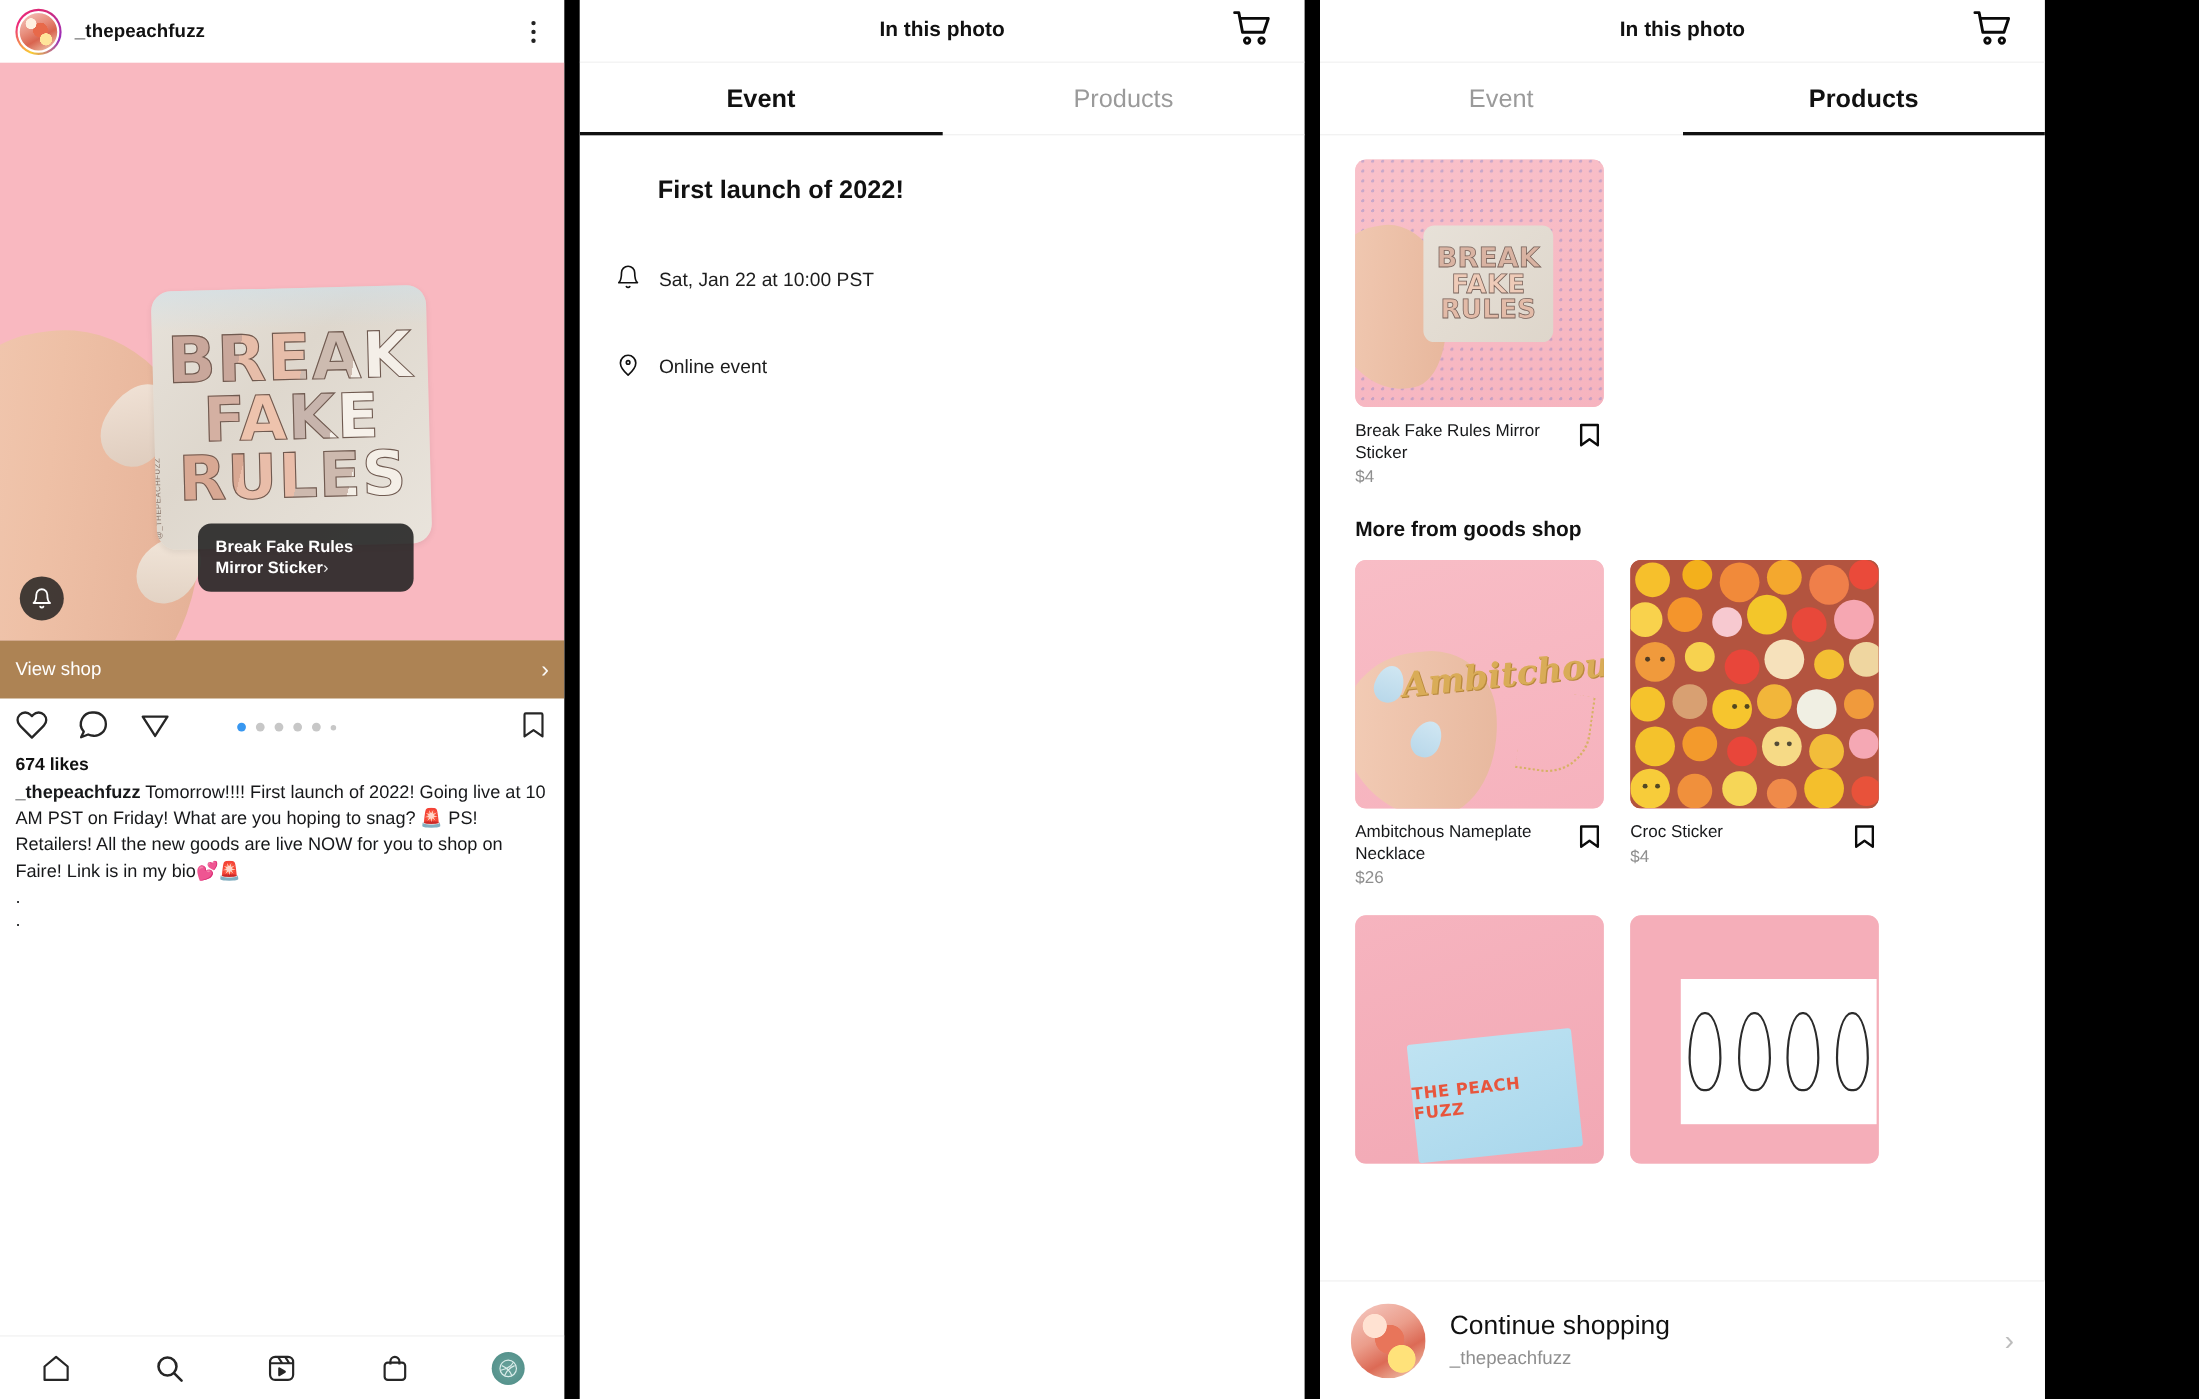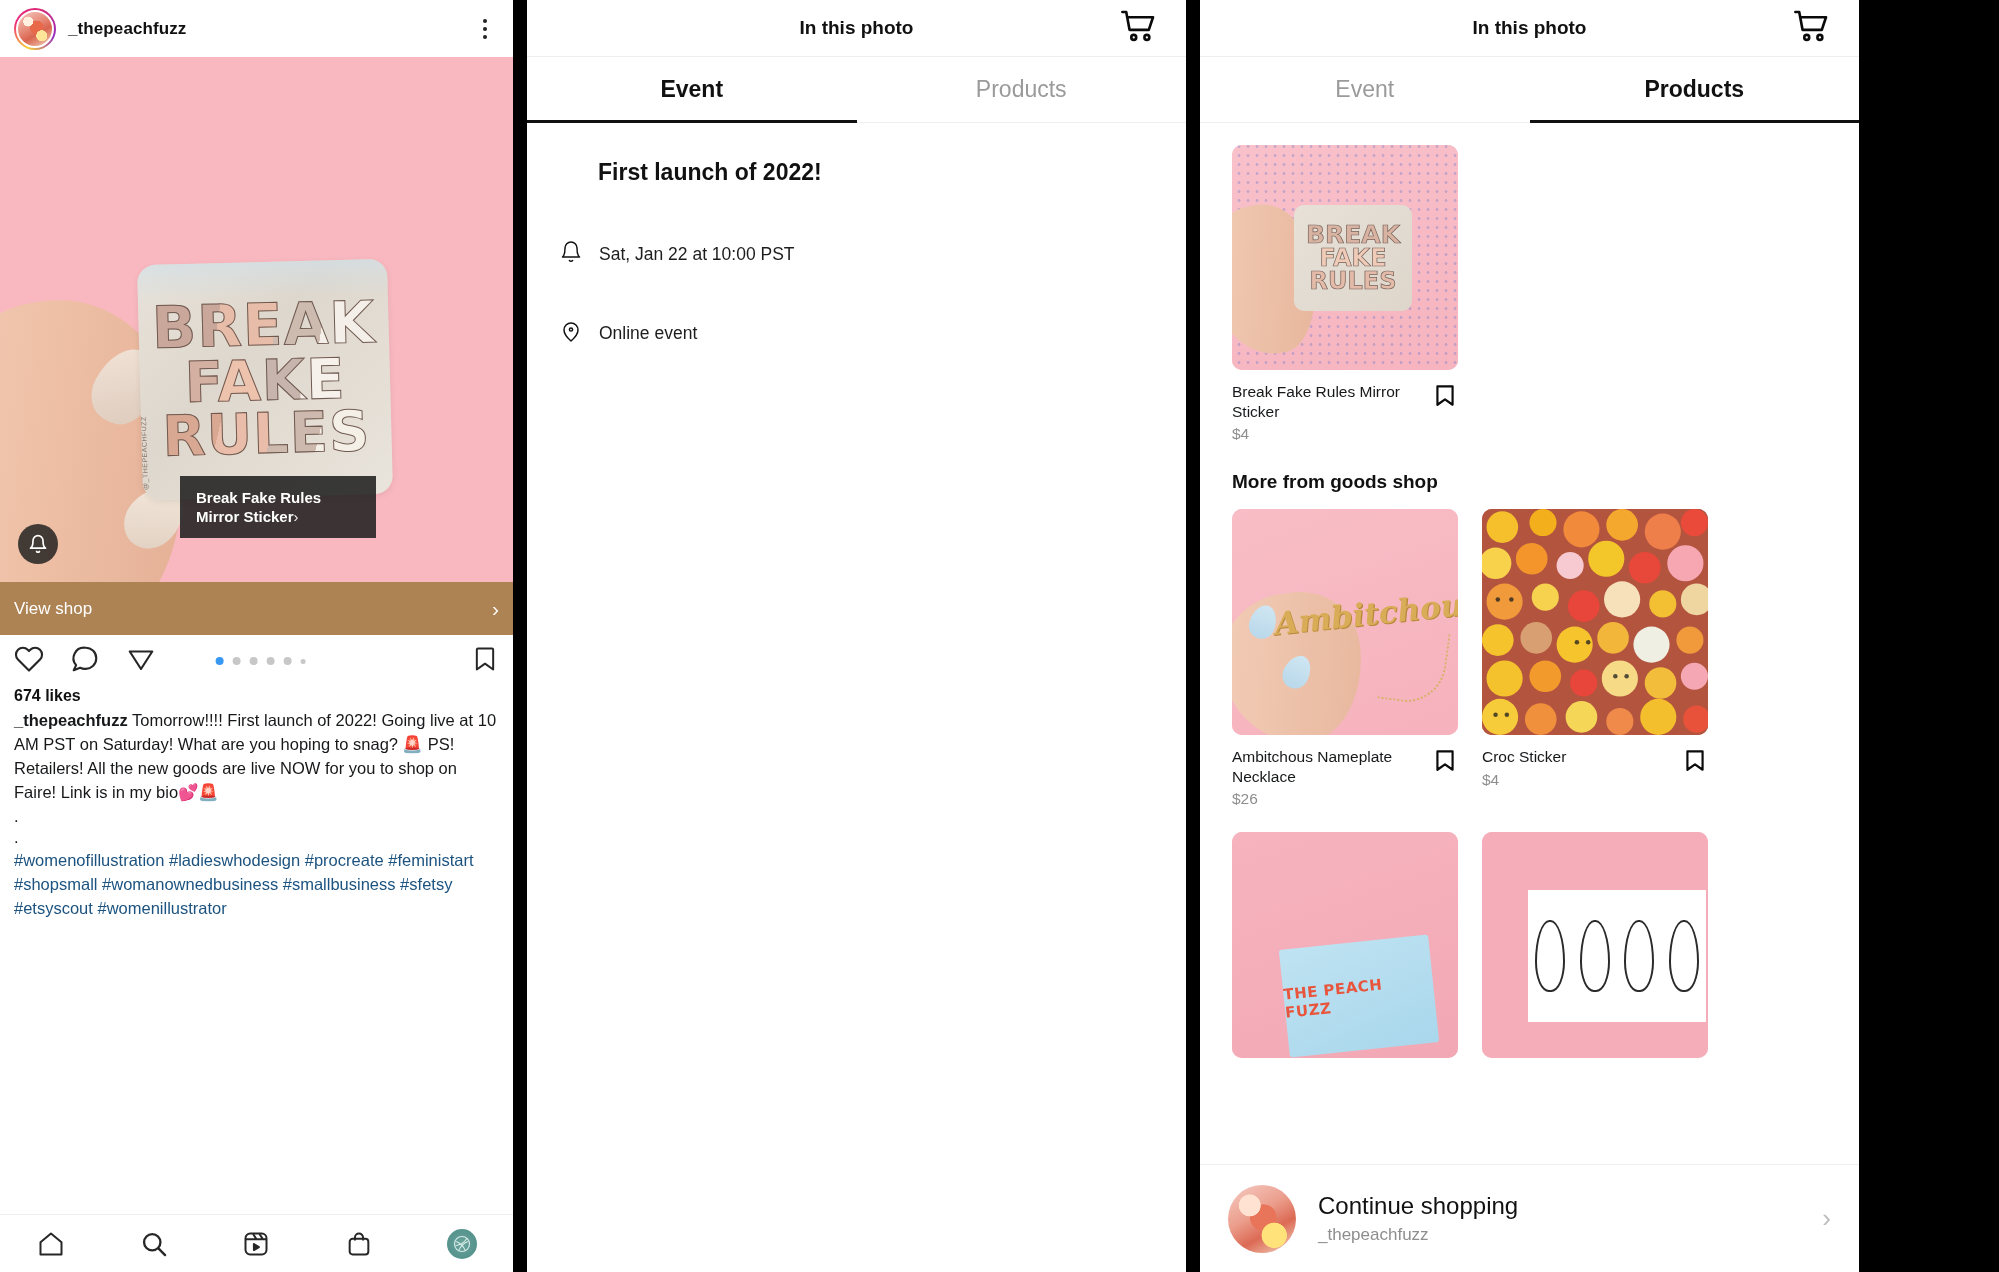--- a/index.html
+++ b/index.html
@@ -89,21 +89,21 @@
   .st-w1 { font-size: 58px; background: linear-gradient(100deg,#c9a79b 0 30%, #e7bda9 30% 55%, #cdbbb0 55% 75%, #f4efe8 75%); -webkit-background-clip:text; color: transparent;}
   .st-w2 { font-size: 56px; background: linear-gradient(95deg,#d4b0a2 0 22%, #eec3ad 22% 48%, #c7b4ac 48% 72%, #f6f1ea 72%); -webkit-background-clip:text; color: transparent;}
   .st-w3 { font-size: 56px; background: linear-gradient(105deg,#d8a893 0 28%, #e9bda9 28% 52%, #cdb9ae 52% 74%, #f4efe7 74%); -webkit-background-clip:text; color: transparent;}
   .st-credit{
     position:absolute; left:6px; bottom:10px; transform: rotate(-90deg);
     transform-origin: left bottom; font-size:7px; color:#8a7468; letter-spacing:.5px;
   }
   .product-tag {
     position: absolute; left: 180px; top: 419px;
     background: rgba(32,32,32,.88); color:#fff;
-    border-radius: 0; padding: 12px 16px;
+    border-radius: 12px; padding: 12px 16px;
     max-width: 196px; line-height: 1.28;
     font-size: 15px; font-weight: 600;
   }
   .product-tag .chev { font-weight: 400; opacity:.92; }
   .media-bell {
     position:absolute; left:18px; bottom:18px;
     width:40px;height:40px;border-radius:50%;
     background: rgba(28,28,28,.82);
     display:flex;align-items:center;justify-content:center;
   }
@@ -349,24 +349,23 @@
       </span>
       <span class="ic bm">
         <svg width="28" height="28" viewBox="0 0 24 24" fill="none" stroke="#262626" stroke-width="1.7" stroke-linecap="round" stroke-linejoin="round">
           <path d="M19 21l-7-5-7 5V4a1 1 0 0 1 1-1h12a1 1 0 0 1 1 1z"></path>
         </svg>
       </span>
     </div>
 
     <div class="caption-wrap">
       <div class="likes">674 likes</div>
-      <div class="caption"><b>_thepeachfuzz</b><span> Tomorrow!!!! First launch of 2022! Going live at 10 AM PST on Saturday! What are you hoping to snag? 🚨 PS! Retailers! All the new goods are live NOW for you to shop on Faire! Link is in my bio💕🚨</span>
+      <div class="caption"><b>_thepeachfuzz</b><span> Tomorrow!!!! First launch of 2022! Going live at 10 AM PST on Friday! What are you hoping to snag? 🚨 PS! Retailers! All the new goods are live NOW for you to shop on Faire! Link is in my bio💕🚨</span>
         <span class="dotline">.</span>
         <span class="dotline">.</span>
-        <span class="tags">#womenofillustration #ladieswhodesign #procreate #feministart #shopsmall #womanownedbusiness #smallbusiness #sfetsy #etsyscout #womenillustrator</span>
       </div>
     </div>
 
     <div class="tabbar">
       <span class="t">
         <svg width="28" height="28" viewBox="0 0 24 24" fill="none" stroke="#262626" stroke-width="1.7" stroke-linecap="round" stroke-linejoin="round">
           <path d="M3 10.5 12 3l9 7.5V21H3z"></path>
         </svg>
       </span>
       <span class="t">

